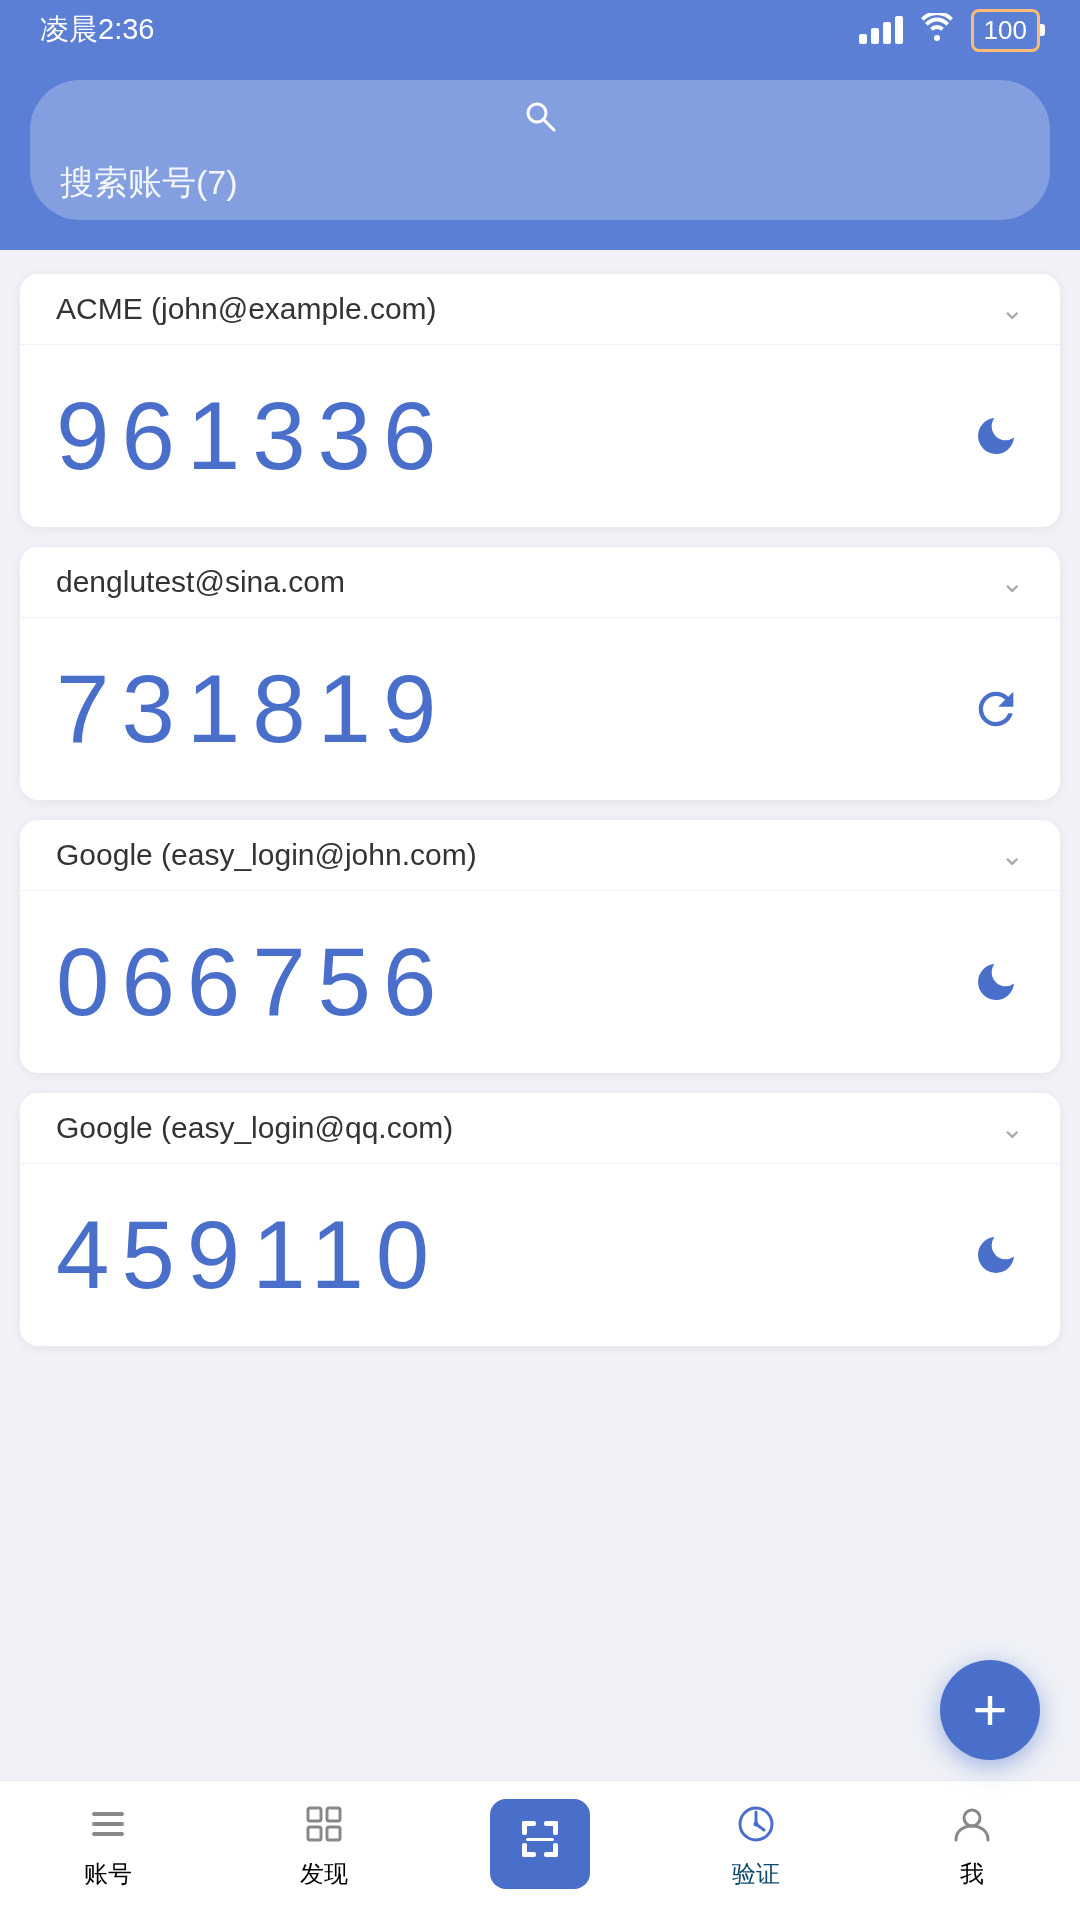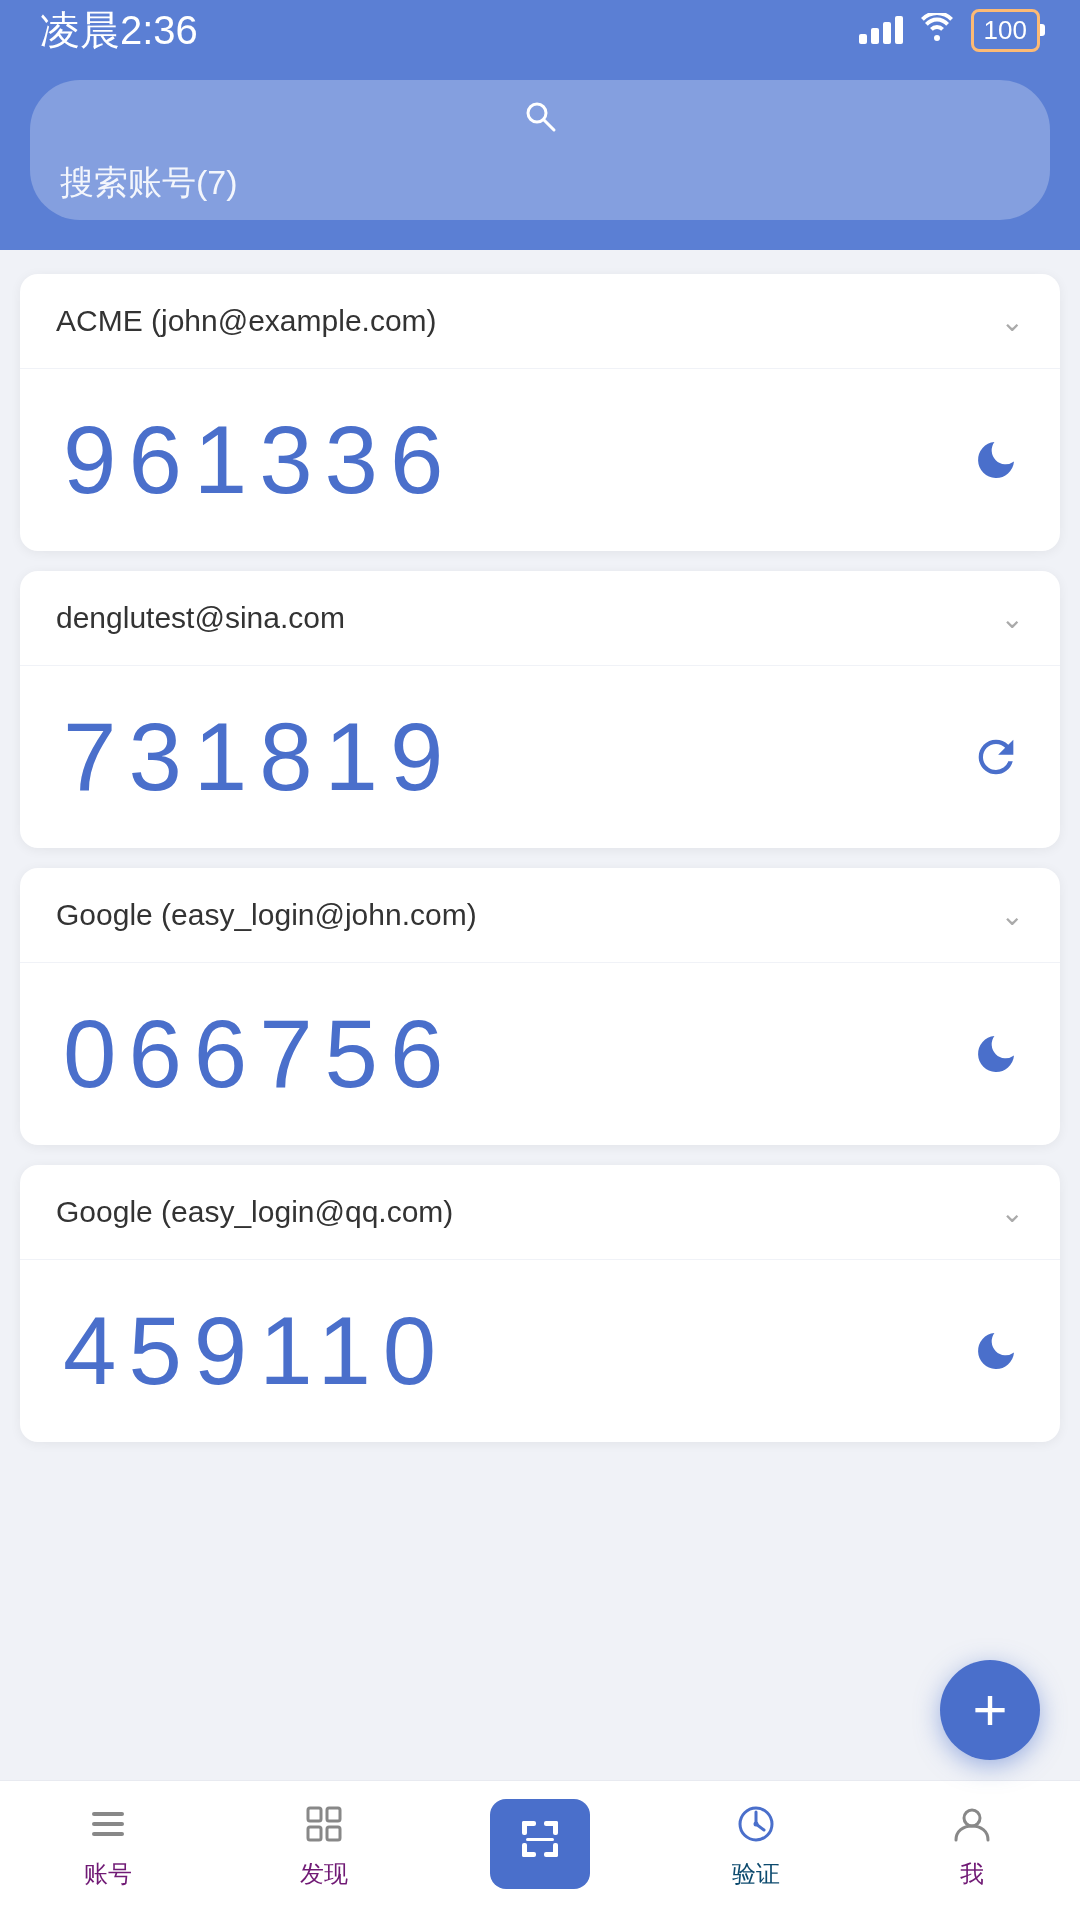--- a/index.html
+++ b/index.html
@@ -18,21 +18,21 @@
     .status-bar {
       background: #5b7fd4;
       height: 60px;
       display: flex;
       align-items: center;
       justify-content: space-between;
       padding: 0 40px;
     }
     .status-time {
       color: white;
-      font-size: 40px;
+      font-size: 29px;
       font-weight: 500;
     }
     .status-icons {
       display: flex;
       align-items: center;
       gap: 18px;
     }
     .signal-bars {
       display: flex;
       align-items: flex-end;
@@ -115,21 +115,21 @@
     .account-card {
       background: white;
       border-radius: 18px;
       overflow: hidden;
       box-shadow: 0 2px 12px rgba(0,0,0,0.06);
     }
     .account-header {
       display: flex;
       justify-content: space-between;
       align-items: flex-end;
-      padding: 30px 36px;
+      padding: 18px 36px;
       border-bottom: 1px solid #f0f2f7;
     }
     .account-name {
       font-size: 30px;
       color: #333;
       font-weight: 400;
     }
     .chevron-icon {
       color: #aaa;
       font-size: 28px;
@@ -138,21 +138,20 @@
       display: flex;
       justify-content: space-between;
       align-items: center;
       padding: 36px 36px;
     }
     .totp-code {
       font-size: 96px;
       color: #4a6fcb;
       letter-spacing: 12px;
       font-weight: 300;
-      margin-left: 7px;
     }
 
     
     .moon-icon {
       width: 56px;
       height: 56px;
       display: flex;
       align-items: center;
       justify-content: center;
     }
@@ -215,21 +214,21 @@
       gap: 8px;
       flex: 1;
       cursor: pointer;
     }
     .nav-icon {
       font-size: 42px;
       color: #888;
     }
     .nav-label {
       font-size: 24px;
-      color: #701a75;
+      color: #000000;
     }
     .nav-item.active-scan .nav-icon-wrap {
       background: #4a6fcb;
       border-radius: 16px;
       padding: 18px 28px;
       margin-bottom: 4px;
     }
     .nav-item.active-scan .nav-icon {
       color: white;
       font-size: 42px;

